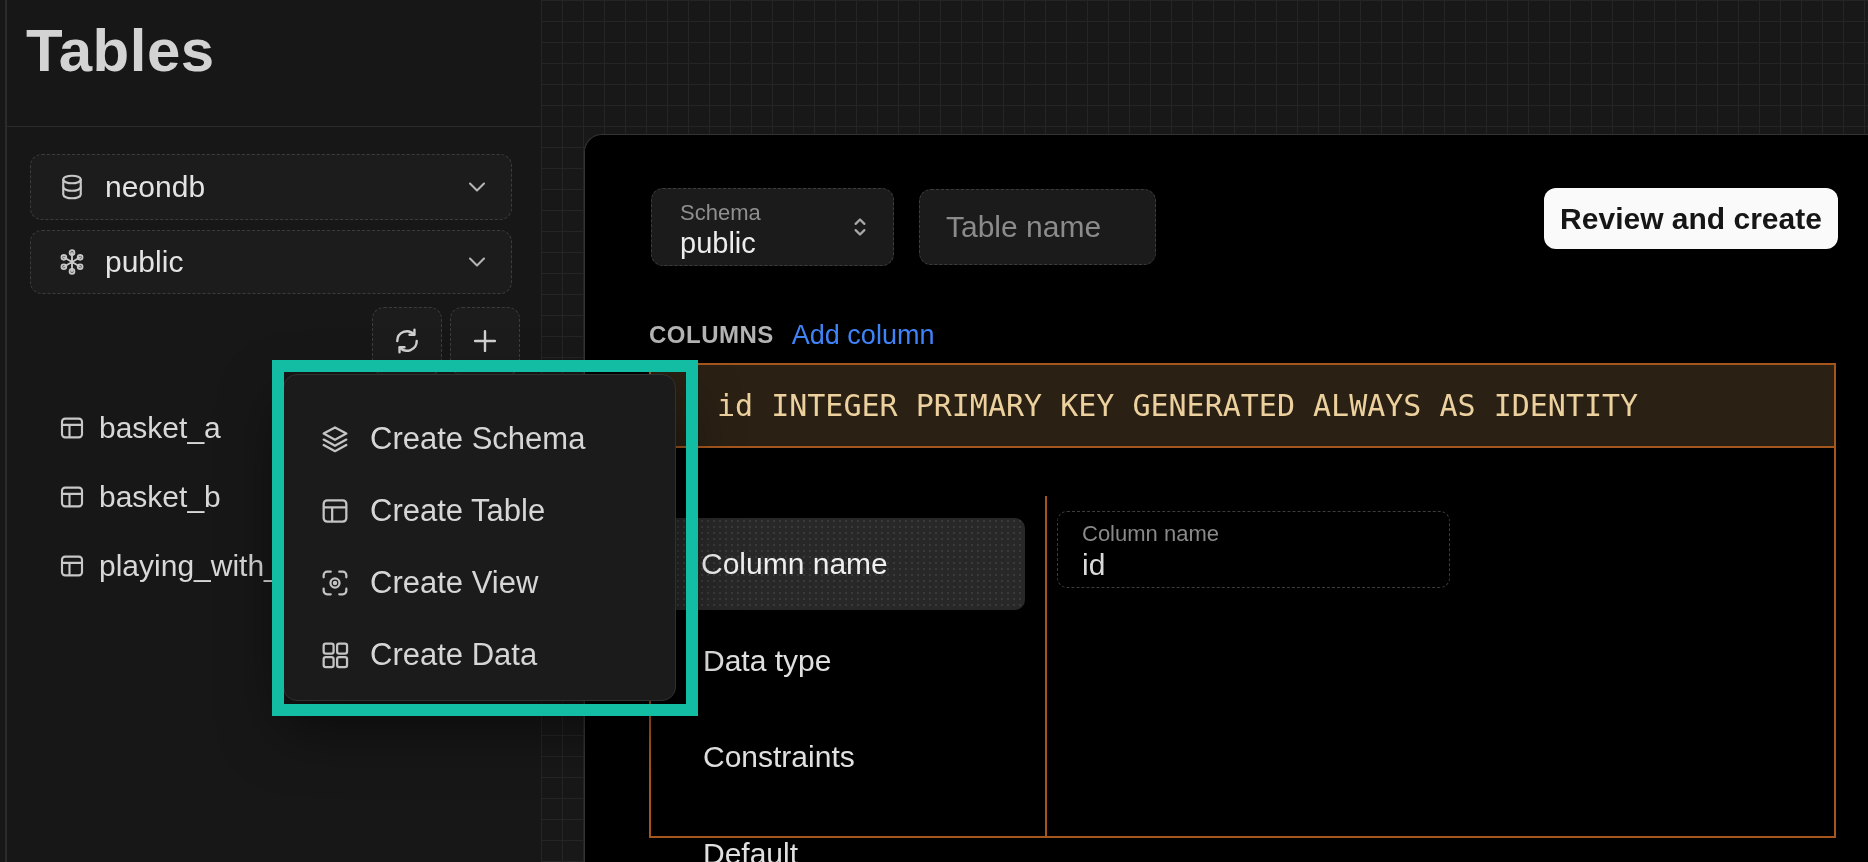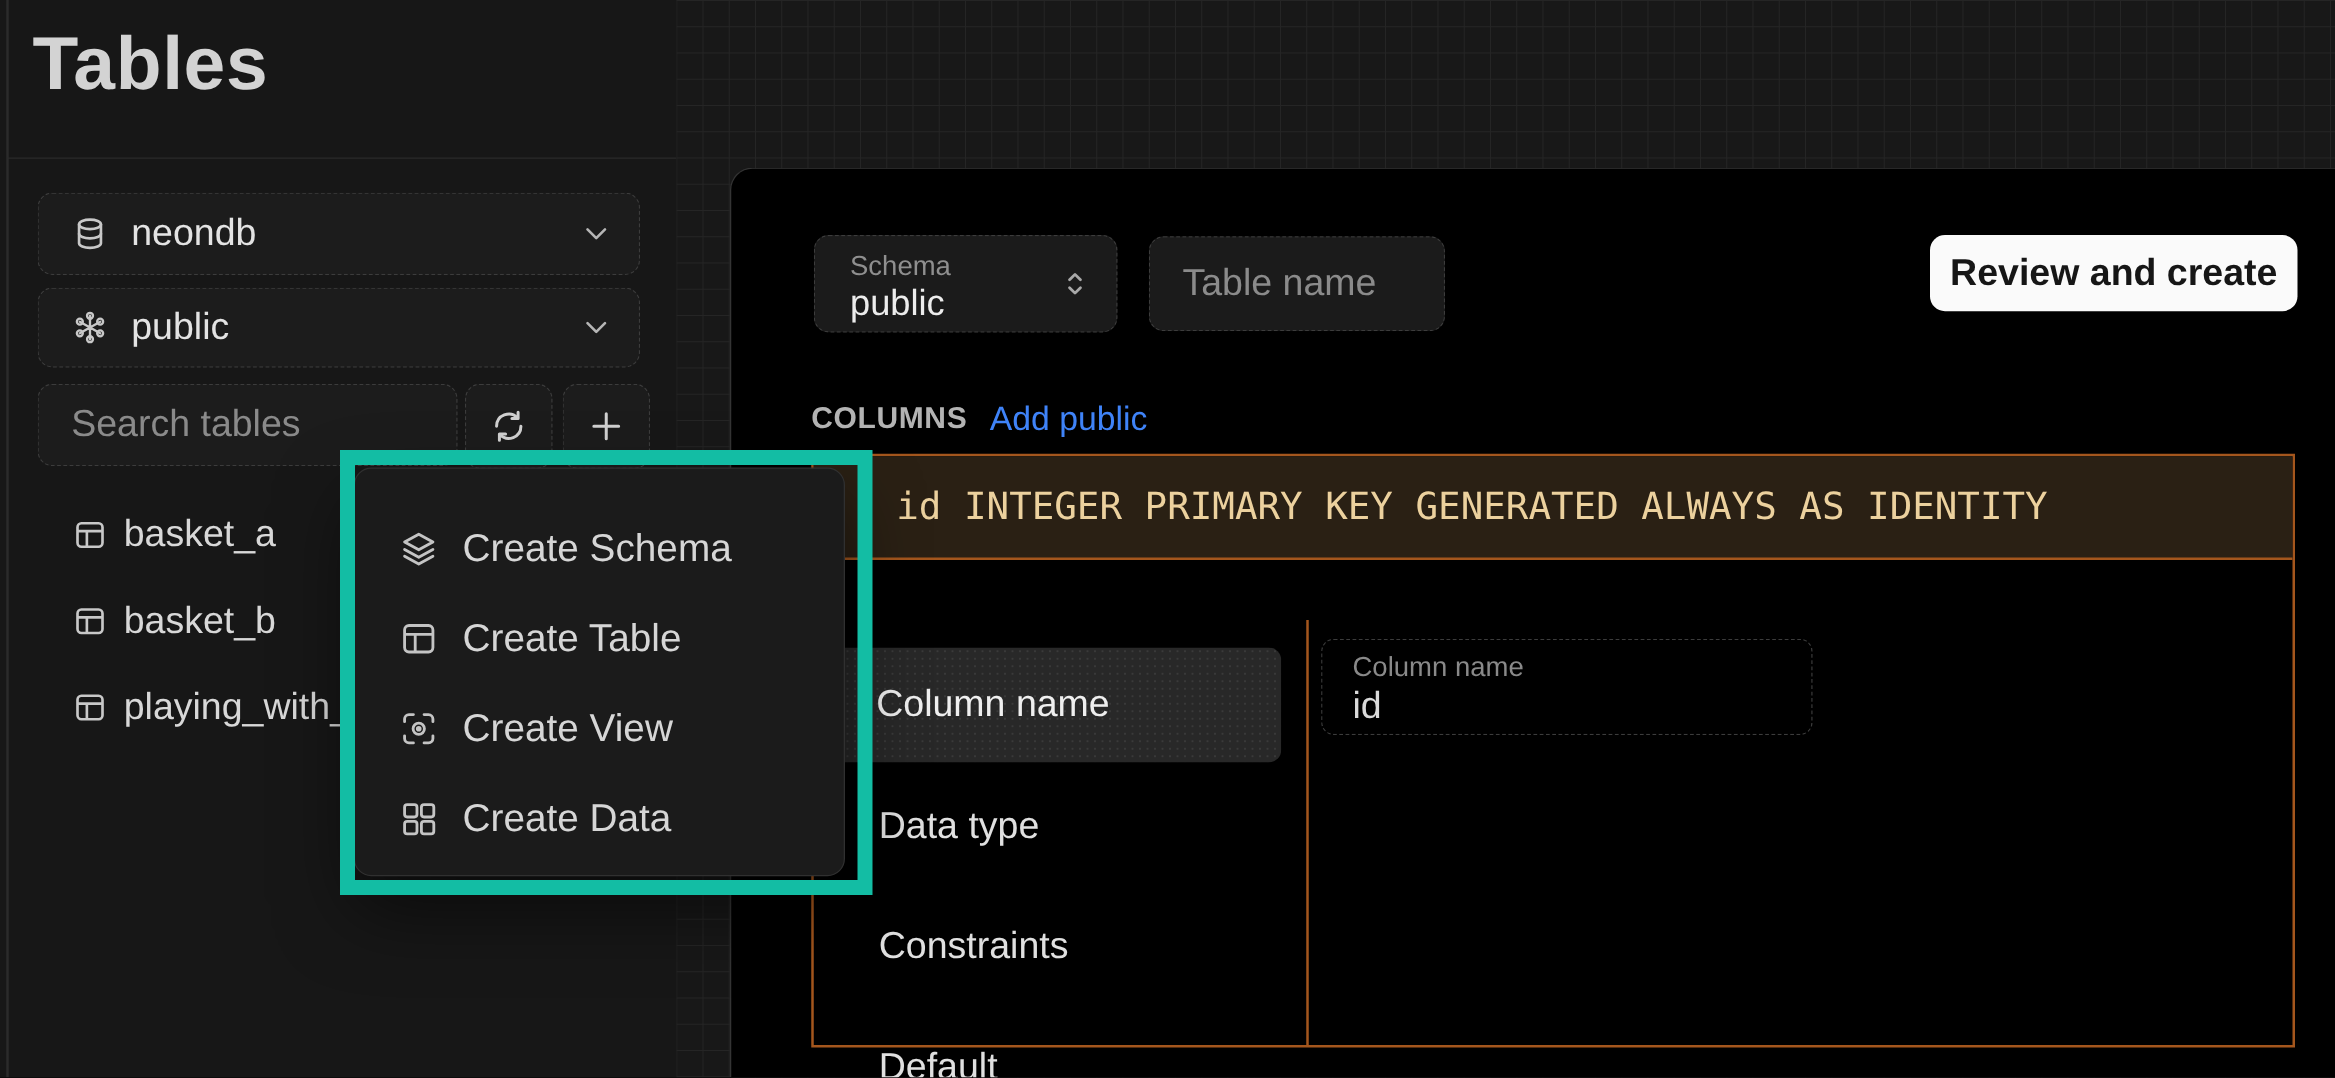--- a/index.html
+++ b/index.html
@@ -156,23 +156,20 @@
         </svg>
       </span>
       <span>public</span>
       <span class="sel-chevron">
         <svg width="28" height="28" viewBox="0 0 24 24" fill="none" stroke="#b5b5b5" stroke-width="1.8" stroke-linecap="round" stroke-linejoin="round">
           <path d="M6 9l6 6 6-6"></path>
         </svg>
       </span>
     </div>
 
-    <div class="control search-box">
-      <input type="text" placeholder="Search tables" style="">
-    </div>
 
     <div class="control icon-btn btn-refresh">
       <span>
         <svg width="32" height="32" viewBox="0 0 24 24" fill="none" stroke="#d0d0d0" stroke-width="1.8" stroke-linecap="round" stroke-linejoin="round">
           <path d="M4.7 12a7.3 7.3 0 0 1 12.6-5"></path>
           <path d="M17.6 3.6v3.7h-3.7"></path>
           <path d="M19.3 12a7.3 7.3 0 0 1-12.6 5"></path>
           <path d="M6.4 20.4v-3.7h3.7"></path>
         </svg>
       </span>
@@ -231,21 +228,21 @@
     </div>
 
     <div class="field tablename-field">
       <input type="text" placeholder="Table name" style="">
     </div>
 
     <button class="review-btn">Review and create</button>
 
     <div class="columns-row">
       <span class="columns-heading">COLUMNS</span>
-      <span class="add-column" style="color:#3f83f8">Add public</span>
+      <span class="add-column" style="color:#3f83f8">Add column</span>
     </div>
 
     <div class="col-box">
       <div class="sql-row">
         <span>id INTEGER PRIMARY KEY GENERATED ALWAYS AS IDENTITY</span>
       </div>
       <div class="form-body">
         <div class="form-tabs">
           <div class="tab-active">Column name</div>
           <div class="tab-item tab-datatype">Data type</div>

